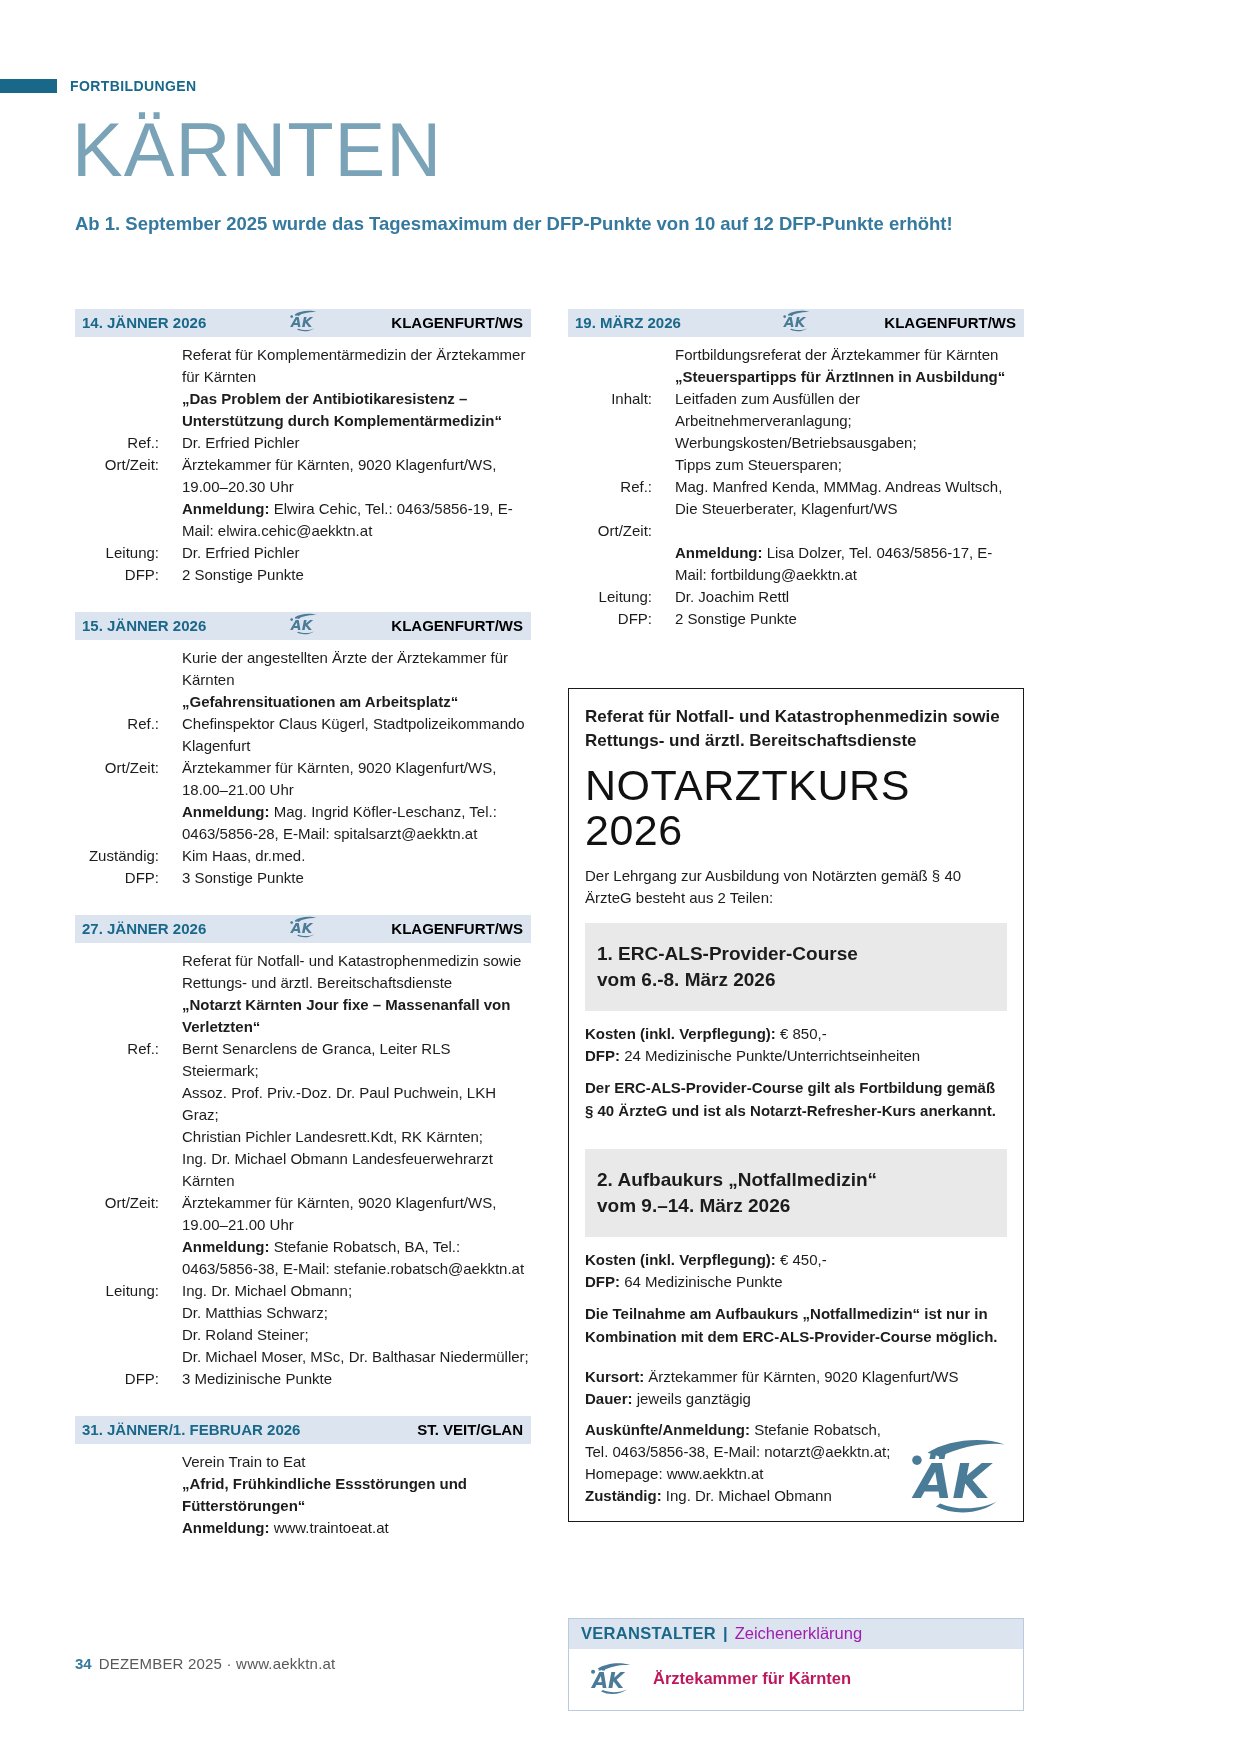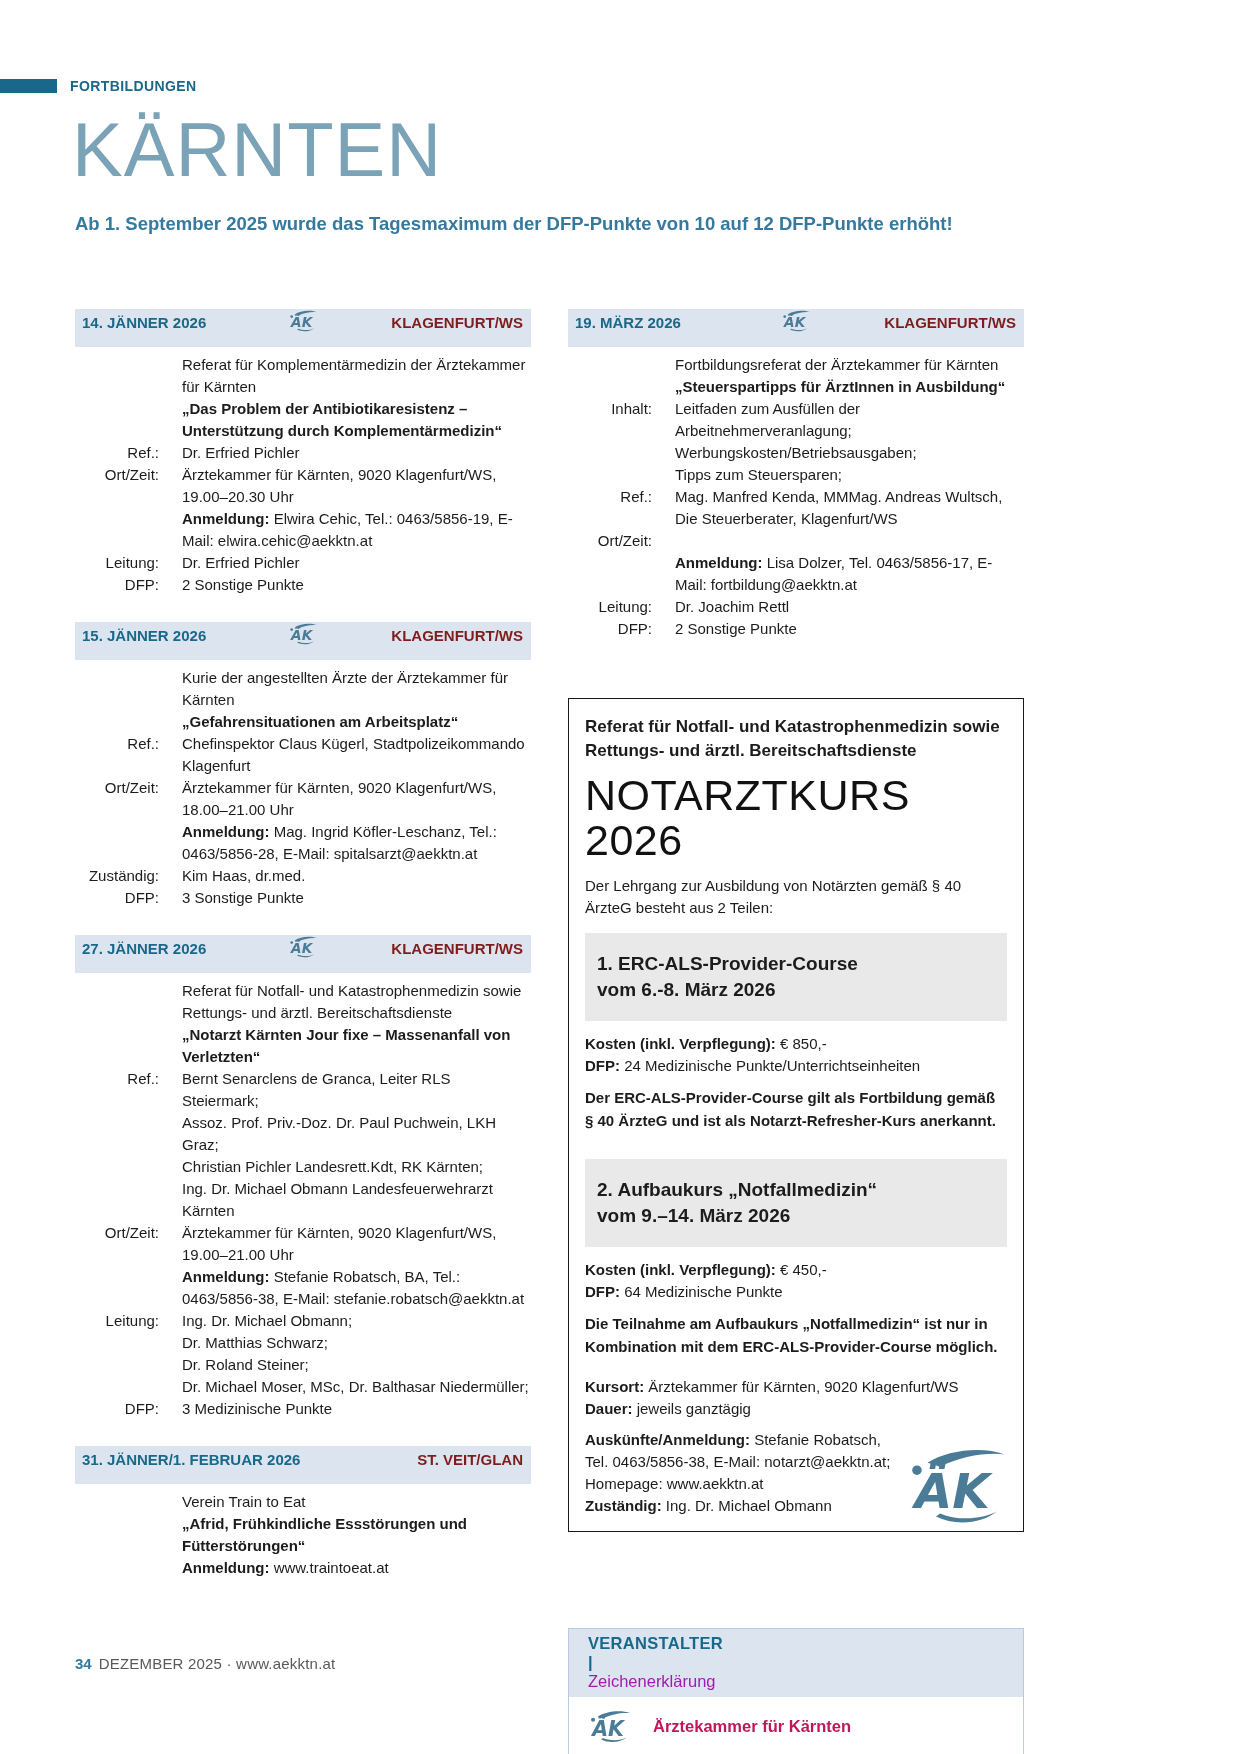--- a/index.html
+++ b/index.html
@@ -17,23 +17,23 @@
 
   .intro{position:absolute;top:213px;left:75px;margin:0;width:949px;
     font-size:18.5px;font-weight:bold;color:#35799f;}
 
   
   .columns{position:absolute;top:309px;left:75px;display:flex;gap:37px;}
   .col{width:456px;}
 
   
   .event{margin-bottom:26px;}
-  .date-bar{background:#dbe4ef;height:26px;display:flex;align-items:center;padding:0 8px 12px 7px;}
+  .date-bar{background:#dbe4ef;height:26px;display:flex;align-items:center;padding:0 8px 2px 7px;}
   .date-bar .date{flex:1;font-weight:bold;color:#19688a;font-size:15px;white-space:nowrap;}
-  .date-bar .loc{flex:1;font-weight:bold;color:#7f1d1d;font-size:15px;text-align:right;white-space:nowrap;}
+  .date-bar .loc{flex:1;font-weight:bold;color:#000000;font-size:15px;text-align:right;white-space:nowrap;}
   .date-bar .bar-logo{flex:0 0 auto;display:flex;align-items:center;margin-top:-2px;}
   .rows{margin-top:7px;}
   .row{display:grid;grid-template-columns:84px 1fr;column-gap:23px;font-size:15px;line-height:22px;}
   .row .lbl{text-align:right;white-space:nowrap;}
   .b{font-weight:bold;}
 
   
   .notarzt-box{margin-top:58px;border:1.7px solid #1a1a1a;padding:16px 16px 14px;position:relative;}
   .nb-header{font-size:17px;line-height:24px;font-weight:bold;margin:0 0 10px;}
   .nb-title{margin:0 0 12px;font-size:43px;line-height:1.05;font-weight:normal;letter-spacing:.5px;word-spacing:16px;color:#111;}
@@ -41,21 +41,21 @@
   .nb-sub{background:#e9e9e9;padding:18px 12px;margin:0 0 12px;font-size:19px;line-height:26px;font-weight:bold;}
   .nb-sub .sub-date{display:block;}
   .nb-line{margin:0;font-size:15px;line-height:22px;}
   .nb-note{margin:9px 0 18px;font-size:15px;line-height:23px;font-weight:bold;}
   .nb-gap{height:9px;}
   .nb-contact{margin-top:9px;}
   .nb-logo{position:absolute;right:12px;bottom:6px;line-height:0;}
 
   
   .veranstalter{margin-top:96px;border:1px solid #b9cbdd;}
-  .v-head{background:#dbe4ef;padding:5px 12px 6px;font-size:16.5px;display:flex;align-items:baseline;flex-direction:column;}
+  .v-head{background:#dbe4ef;padding:5px 12px 6px;font-size:16.5px;display:flex;align-items:baseline;}
   .v-title{color:#19688a;font-weight:bold;letter-spacing:.3px;}
   .v-sep{color:#19688a;font-weight:bold;margin:0 7px;}
   .v-sub{color:#a21caf;}
   .v-body{padding:13px 12px 15px 18px;display:flex;align-items:center;gap:20px;background:#fff;}
   .v-name{font-size:16.5px;font-weight:bold;color:#be185d;}
   .v-logo{line-height:0;}
 
   
   .footer{position:absolute;left:75px;top:1655px;font-size:15px;}
   .footer .pno{color:#35799f;font-weight:bold;}

